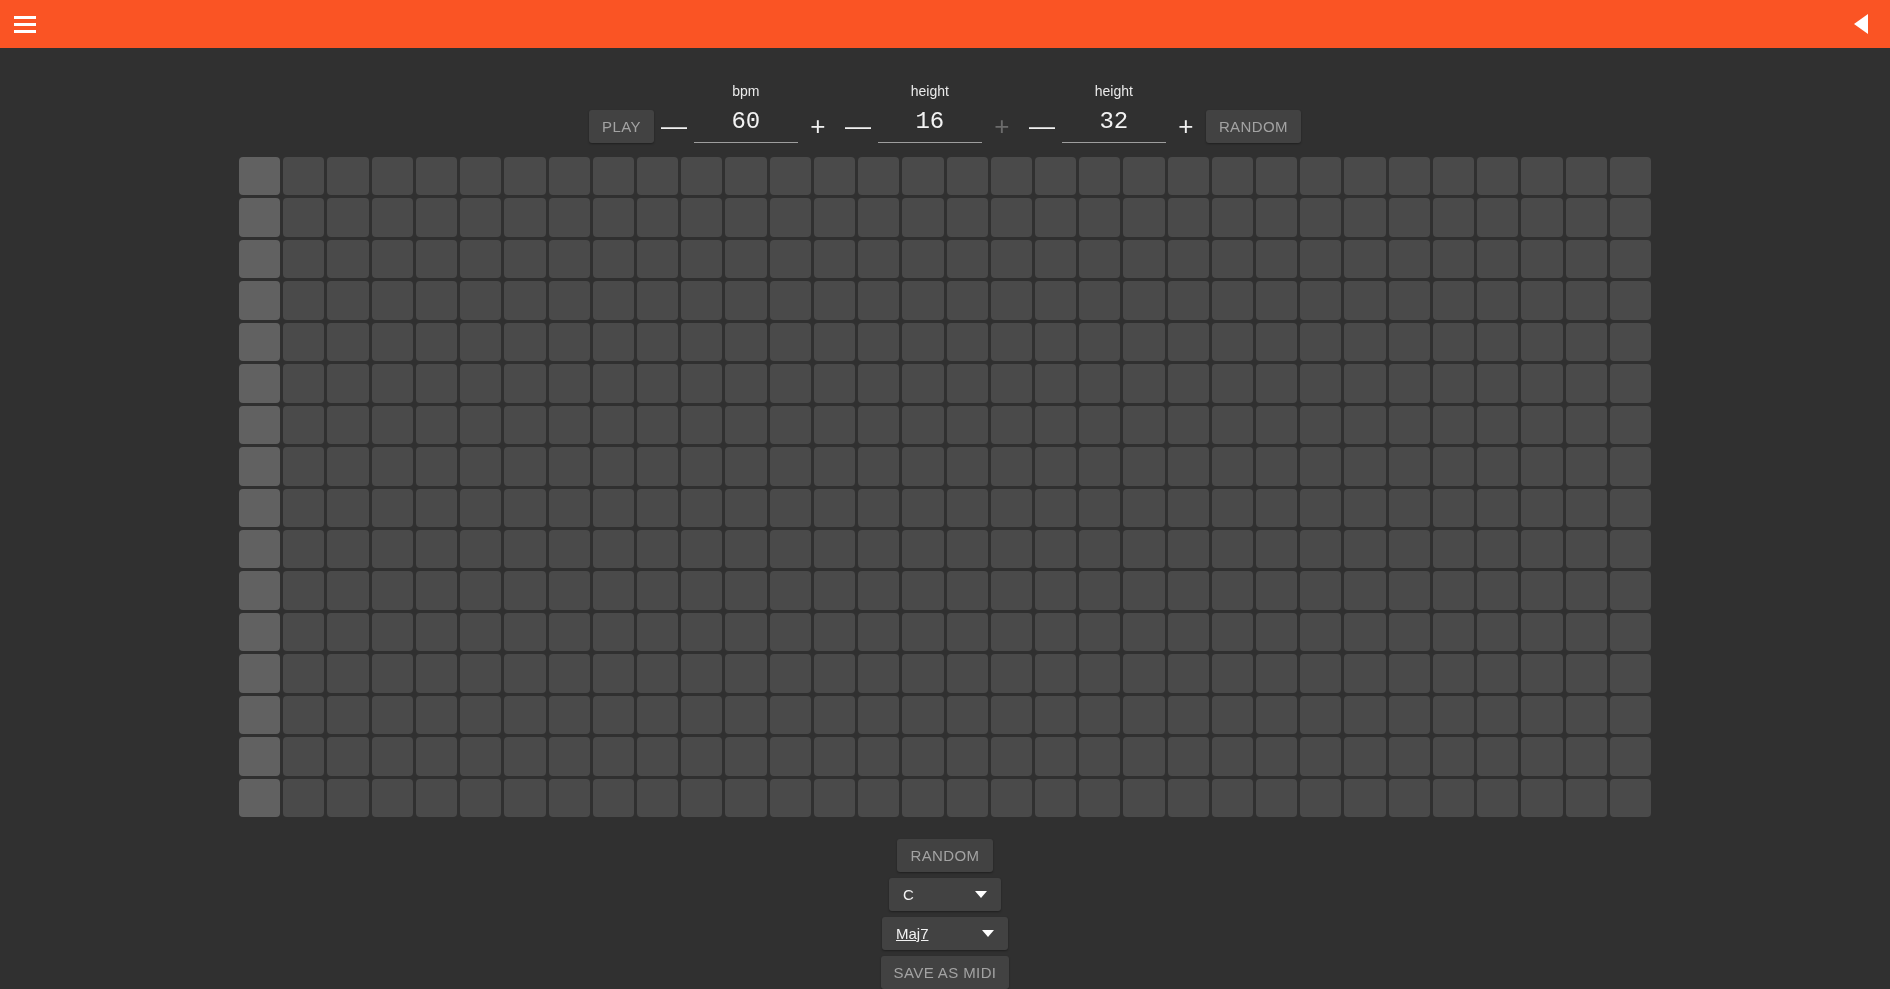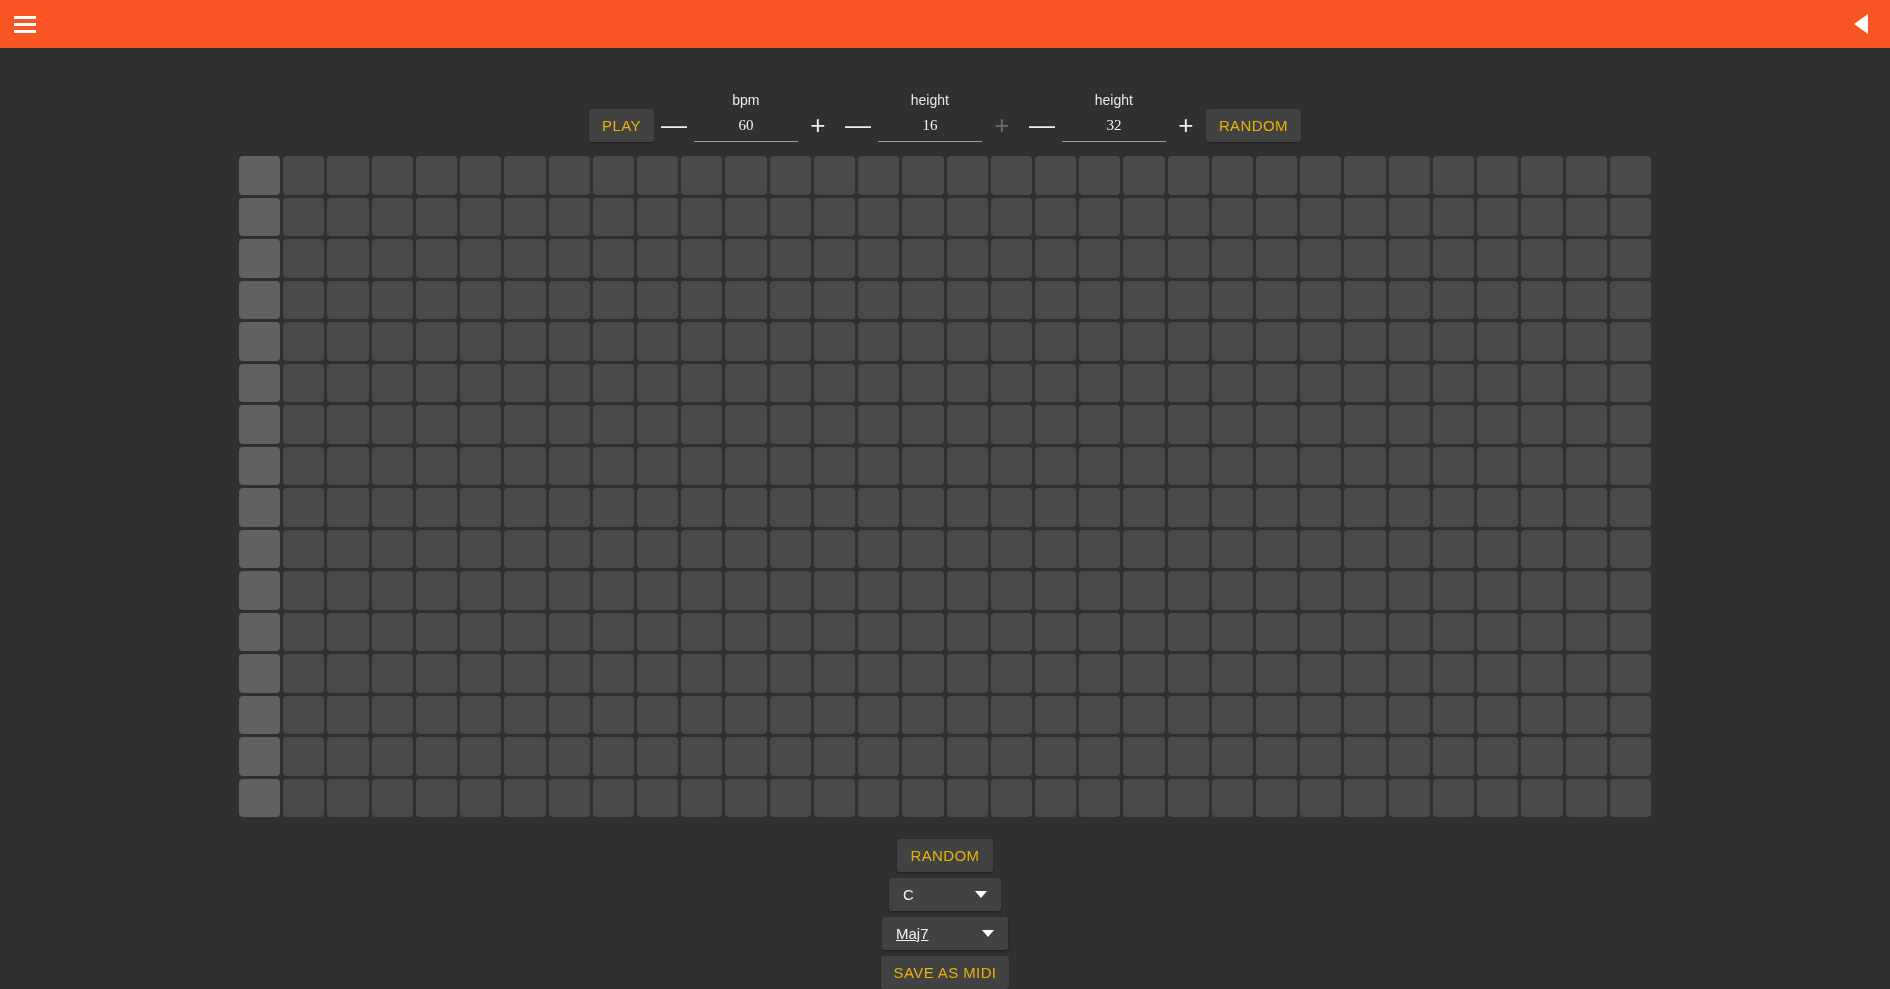--- a/index.html
+++ b/index.html
@@ -68,21 +68,21 @@
   #top-toolbar {
     display: flex;
     align-items: flex-end;
     gap: 0px;
     height: 62px;
     margin-bottom: 14px;
   }
 
   .tb-btn {
     background: #424242;
-    color: #eab308;
+    color: #a3a3a3;
     border: none;
     border-radius: 3px;
     font-size: 15px;
     font-family: "Liberation Sans", sans-serif;
     letter-spacing: 0.4px;
     padding: 9px 13px;
     cursor: pointer;
     line-height: 1;
     height: 33px;
     display: flex;
@@ -126,22 +126,22 @@
     color: #eaeaea;
     margin-bottom: 8px;
     line-height: 1;
   }
   .field-input {
     width: 104px;
     background: transparent;
     border: none;
     border-bottom: 1px solid #9e9e9e;
     color: #f2f2f2;
-    font-size: 15px;
-    font-family: Liberation Serif, serif;
+    font-size: 24px;
+    font-family: Liberation Mono, monospace;
     text-align: center;
     padding: 2px 0 7px 0;
     outline: none;
   }
 
   
   #sequencer-grid {
     width: 1412px;
     height: 702px;
     display: grid;

